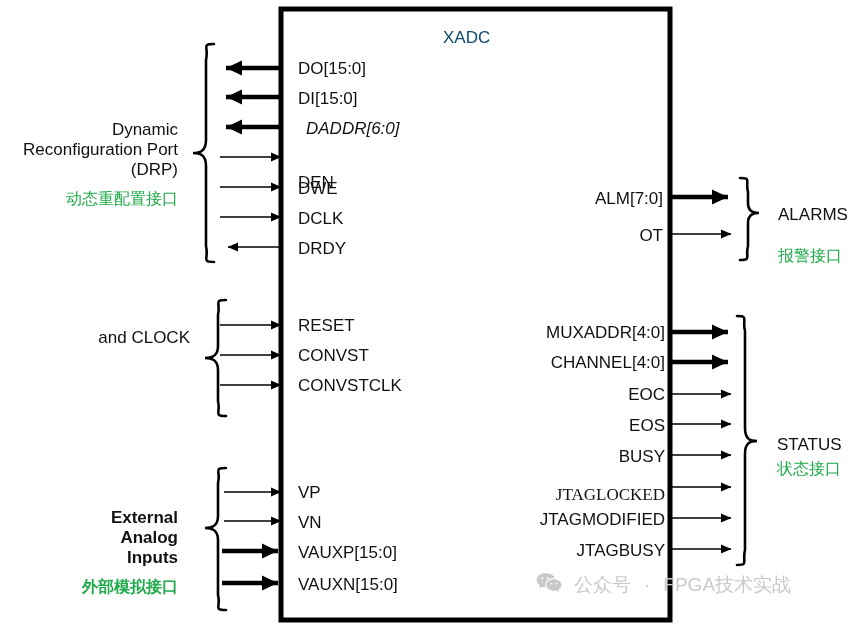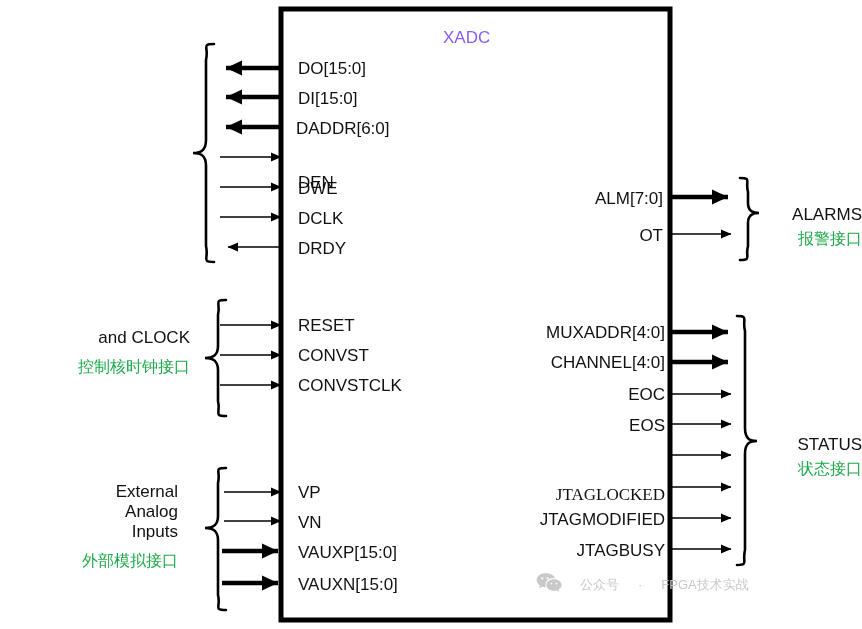--- a/index.html
+++ b/index.html
@@ -11,29 +11,29 @@
   #canvas{position:absolute;left:0;top:0;width:862px;height:629px;}
   .svg-layer{position:absolute;left:0;top:0;width:862px;height:629px;}
 
   
   .lbl{position:absolute;white-space:nowrap;line-height:1;}
   .sig{font-size:17px;color:#111111;}
   .sig-left{text-align:left;}
   .sig-right{text-align:right;}
   .grp{font-size:17px;color:#111111;text-align:center;line-height:20px;}
   .grp-l{text-align:right;}
-  .grp-r{text-align:right;}
+  .grp-r{text-align:left;}
   .cn{color:#1faa4b;font-size:16px;white-space:nowrap;}
-  .title{font-size:17px;color:#8b5cf6;}
+  .title{font-size:17px;color:#0c4a6e;}
 
   
   #watermark{
     position:absolute;left:536px;top:572px;
-    display:flex;align-items:center;gap:18px;
-    color:#c9c9c9;font-size:13px;white-space:nowrap;
+    display:flex;align-items:center;gap:12px;
+    color:#c9c9c9;font-size:19px;white-space:nowrap;
     line-height:1;user-select:none;
   }
   #watermark .wm-txt{color:#c9c9c9;}
   #watermark .wm-dot{color:#c9c9c9;padding:0 1px;}
 </style>
 </head>
 <body>
 
 <div id="canvas">
 
@@ -98,62 +98,68 @@
       <line x1="670" y1="487" x2="731" y2="487" stroke="#000" stroke-width="1.6" marker-end="url(#ahThin)"></line>
       <line x1="670" y1="518" x2="731" y2="518" stroke="#000" stroke-width="1.6" marker-end="url(#ahThin)"></line>
       <line x1="670" y1="549" x2="731" y2="549" stroke="#000" stroke-width="1.6" marker-end="url(#ahThin)"></line>
     </g>
     <path d="M737,316 C749,316 742,319 745,331 L745,428 C745,440 751,441 757,441
              C751,441 745,442 745,454 L745,550 C742,562 749,565 737,565" fill="none" stroke="#000" stroke-width="2.6" stroke-linecap="round"></path>
   </svg>
 
   <div class="lbl title" style="left:443px;top:29px;">XADC</div>
 
+  <div class="lbl grp grp-l" style="left:0px;top:120px;width:178px;">
+    <div>Dynamic</div>
+    <div>Reconfiguration Port</div>
+    <div>(DRP)</div>
+    <div class="cn" style="margin-top:9px;">动态重配置接口</div>
+  </div>
 
   <div class="lbl sig sig-left" style="left:298px;top:60px;text-align:center;">DO[15:0]</div>
   <div class="lbl sig sig-left" style="left:298px;top:90px;">DI[15:0]</div>
-  <div class="lbl sig sig-left" style="left:296px;top:120px;">DADDR[6:0]</div>
+  <div class="lbl sig sig-left" style="left:306px;top:120px;font-style:italic;">DADDR[6:0]</div>
   <div class="lbl sig sig-left" style="left:298px;top:150px;margin-top:24px;">DEN</div>
   <div class="lbl sig sig-left" style="left:298px;top:180px;">DWE</div>
   <div class="lbl sig sig-left" style="left:298px;top:210px;">DCLK</div>
   <div class="lbl sig sig-left" style="left:298px;top:240px;">DRDY</div>
 
   <div class="lbl grp grp-l" style="left:0px;top:328px;width:190px;">
     <div>and CLOCK</div>
-    <div class="cn" style="margin-top:9px;">控制核时钟接口</div>
   </div>
 
   <div class="lbl sig sig-left" style="left:298px;top:317px;">RESET</div>
   <div class="lbl sig sig-left" style="left:298px;top:347px;">CONVST</div>
   <div class="lbl sig sig-left" style="left:298px;top:377px;">CONVSTCLK</div>
 
-  <div class="lbl grp grp-l" style="left:0px;top:482px;width:178px;">
+  <div class="lbl grp grp-l" style="left:0px;top:508px;width:178px;font-weight:bold;">
     <div>External</div>
     <div>Analog</div>
     <div>Inputs</div>
     <div class="cn" style="margin-top:9px;">外部模拟接口</div>
   </div>
 
   <div class="lbl sig sig-left" style="left:298px;top:484px;">VP</div>
   <div class="lbl sig sig-left" style="left:298px;top:514px;">VN</div>
   <div class="lbl sig sig-left" style="left:298px;top:544px;">VAUXP[15:0]</div>
   <div class="lbl sig sig-left" style="left:298px;top:576px;">VAUXN[15:0]</div>
 
   <div class="lbl sig sig-right" style="left:455px;top:190px;width:208px;">ALM[7:0]</div>
   <div class="lbl sig sig-right" style="left:455px;top:227px;width:208px;">OT</div>
 
   <div class="lbl grp grp-r" style="left:778px;top:205px;width:84px;">
     <div>ALARMS</div>
-    <div class="cn" style="margin-top:4px;">报警接口</div>
+    <div class="cn" style="margin-top:21px;">报警接口</div>
   </div>
 
   <div class="lbl sig sig-right" style="left:440px;top:324px;width:225px;">MUXADDR[4:0]</div>
   <div class="lbl sig sig-right" style="left:440px;top:354px;width:225px;">CHANNEL[4:0]</div>
   <div class="lbl sig sig-right" style="left:440px;top:386px;width:225px;">EOC</div>
   <div class="lbl sig sig-right" style="left:440px;top:417px;width:225px;">EOS</div>
+  <div class="lbl sig sig-right" style="left:440px;top:448px;width:225px;">BUSY</div>
   <div class="lbl sig sig-right" style="left:440px;top:486px;width:225px;font-family:Liberation Serif, serif;">JTAGLOCKED</div>
   <div class="lbl sig sig-right" style="left:440px;top:511px;width:225px;">JTAGMODIFIED</div>
   <div class="lbl grp grp-r" style="left:777px;top:435px;width:85px;">
     <div>STATUS</div>
     <div class="cn" style="margin-top:4px;">状态接口</div>
   </div>
 
   <div class="lbl sig sig-right" style="left:440px;top:542px;width:225px;">JTAGBUSY</div>
 
   <div id="watermark">

